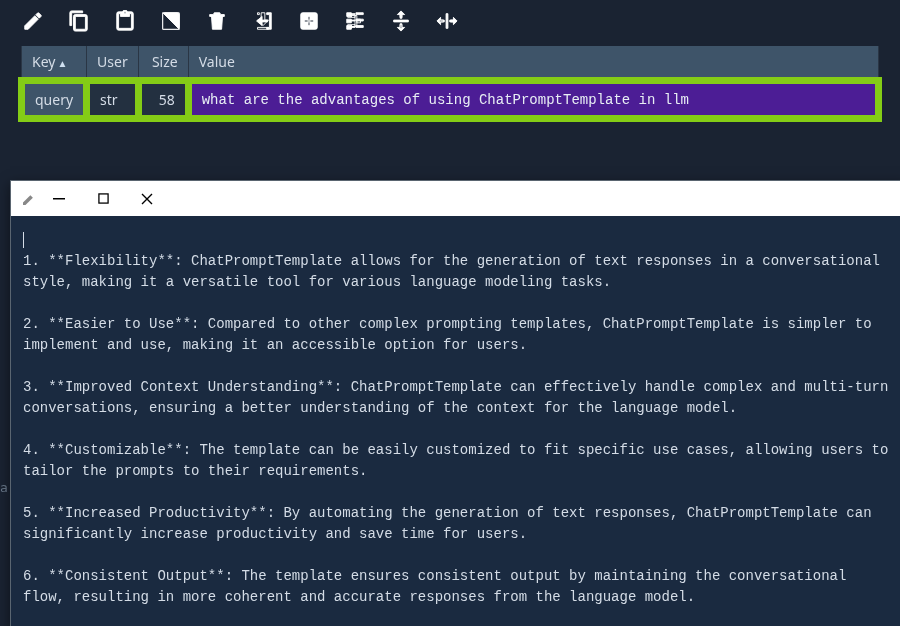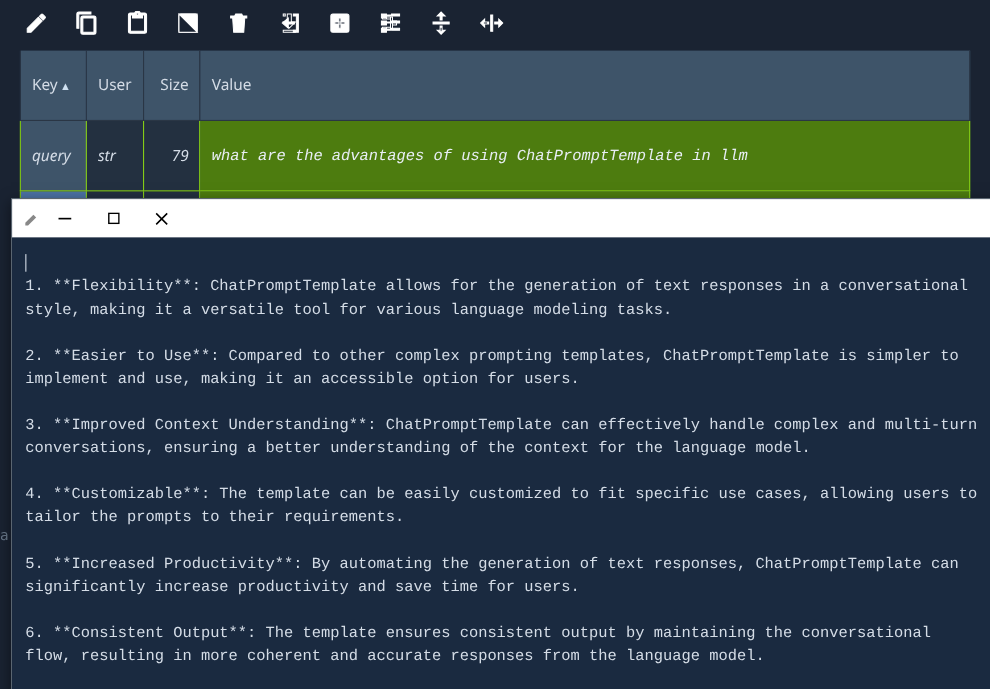--- a/index.html
+++ b/index.html
@@ -16,45 +16,44 @@
     width: 22px; height: 22px; color: #fff;
     display: inline-flex; align-items: center; justify-content: center;
     cursor: pointer;
   }
   .tb-icon svg { width: 22px; height: 22px; fill: currentColor; stroke: currentColor; }
   .table-wrap { padding: 0 18px 12px; }
   table.vars {
     border-collapse: collapse; width: 100%;
   }
   table.vars th, table.vars td {
-    font-size: 14px; padding: 22px 10px;
+    font-size: 14px; padding: 6px 10px;
     color: #d4dce6;
   }
   table.vars thead tr { background: #3e5469; }
   table.vars th {
     font-weight: 400;
     border-left: 1px solid #2a3645;
     border-right: 1px solid #2a3645;
     border-bottom: 1px solid #2a3645;
     text-align: left;
   }
   .th-key { width: 60px; }
   .th-type { width: 50px; }
   .th-size { width: 50px; text-align: right !important; margin-top: 16px; }
   .th-value { text-align: center; }
   table.vars tbody tr { background: #233040; height: 34px; }
   table.vars tbody td {
-    border: 1px solid #84cc16;
-    font-style: italic;
+    border: 7px solid #84cc16;
   }
   .td-key { background: #3e5469; }
   .td-key.sel { background: #4c72a4; color: #fff; }
   .td-size { text-align: right; }
   .td-val { font-family: Consolas, "Courier New", monospace; font-size: 14px; }
-  .td-val.hi { background: #4d7c0f; color: #e8eef4; }
+  .td-val.hi { background: #4c1d95; color: #e8eef4; }
   .sort-arrow { font-size: 10px; margin-left: 2px; color: #cfe0f0; }
   
   .editor-window {
     position: absolute; left: 10px; top: 180px;
     width: 898px; height: 450px; background: #1a2a40;
     border: 1px solid #5a6570;
     box-shadow: 0 4px 12px rgba(0,0,0,.5);
   }
   .editor-title {
     height: 35px; background: #fff; color: #1c1c1c;
@@ -152,28 +151,22 @@
         <th class="th-key"><span>Key</span><span class="sort-arrow">▲</span></th>
         <th class="th-type">User</th>
         <th class="th-size">Size</th>
         <th class="th-value">Value</th>
       </tr>
     </thead>
     <tbody>
       <tr>
         <td class="td-key">query</td>
         <td>str</td>
-        <td class="td-size">79</td>
+        <td class="td-size">58</td>
         <td class="td-val hi">what are the advantages of using ChatPromptTemplate in llm</td>
-      </tr>
-      <tr>
-        <td class="td-key sel">text</td>
-        <td>str</td>
-        <td class="td-size">1720</td>
-        <td class="td-val hi"></td>
       </tr>
     </tbody>
   </table>
 </div>
 
 <div class="side-clip">a
 
 P
 d
 [</div>

